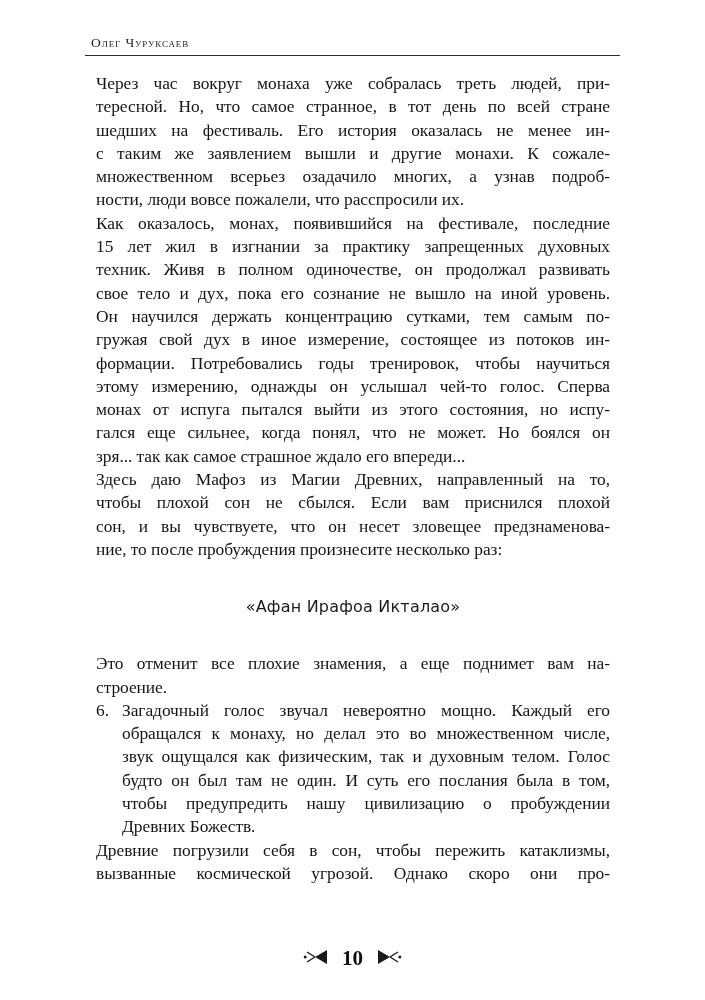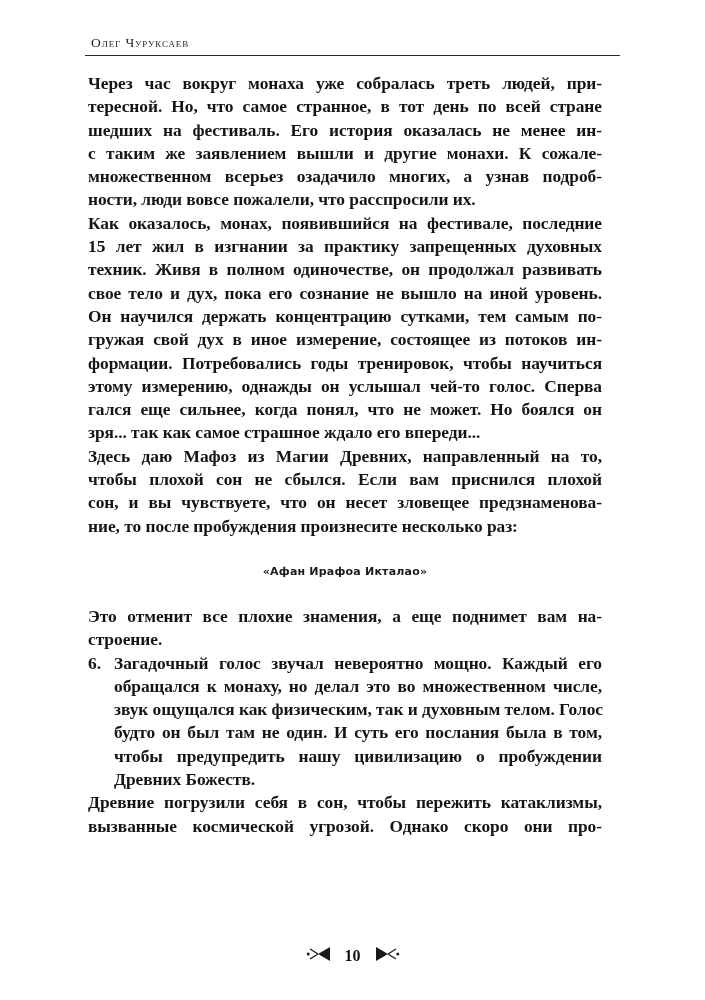--- a/index.html
+++ b/index.html
@@ -46,23 +46,22 @@
     left: 85px;
     width: 535px;
     height: 1px;
     background: #2b2b2b;
   }
 
   
   .column {
     position: absolute;
     top: 72px;
-    left: 88px;
+    left: 96px;
     width: 514px;
-    font-weight: bold;
   }
 
   p.para {
     margin: 0;
     font-size: 17.4px;
     line-height: 23.3px;
     text-align: justify;
     text-align-last: left;
     hyphens: manual;
     color: #151515;
@@ -75,24 +74,24 @@
     text-align: justify;
     text-align-last: justify;
     white-space: nowrap;
   }
   p.para .ln.last {
     text-align-last: left;
   }
 
   
   .incantation {
-    margin: 0;
+    margin: 12px;
     text-align: center;
     font-family: "DejaVu Sans", "Liberation Sans", sans-serif;
-    font-size: 11px;
+    font-size: 16px;
     line-height: 23px;
     color: #1b1b1b;
     letter-spacing: 0.2px;
   }
 
   
   .list-item {
     position: relative;
     padding-left: 26px;
   }
@@ -109,21 +108,21 @@
   .folio {
     position: absolute;
     left: 0;
     top: 946px;
     width: 705px;
     text-align: center;
     white-space: nowrap;
   }
   .folio .pageno {
     display: inline-block;
-    font-size: 16px;
+    font-size: 21px;
     font-weight: bold;
     color: #111111;
     margin: 0 9px;
     vertical-align: middle;
     font-family: "Liberation Serif", "DejaVu Serif", serif;
   }
   .folio .ornwrap {
     display: inline-block;
     vertical-align: middle;
   }
@@ -151,20 +150,21 @@
 
     <p class="para">
       <span class="ln">Как оказалось, монах, появившийся на фестивале, последние</span>
       <span class="ln">15 лет жил в изгнании за практику запрещенных духовных</span>
       <span class="ln">техник. Живя в полном одиночестве, он продолжал развивать</span>
       <span class="ln">свое тело и дух, пока его сознание не вышло на иной уровень.</span>
       <span class="ln">Он научился держать концентрацию сутками, тем самым по-</span>
       <span class="ln">гружая свой дух в иное измерение, состоящее из потоков ин-</span>
       <span class="ln">формации. Потребовались годы тренировок, чтобы научиться</span>
       <span class="ln">этому измерению, однажды он услышал чей-то голос. Сперва</span>
+      <span class="ln">монах от испуга пытался выйти из этого состояния, но испу-</span>
       <span class="ln">гался еще сильнее, когда понял, что не может. Но боялся он</span>
       <span class="ln last">зря... так как самое страшное ждало его впереди...</span>
     </p>
 
     <p class="para">
       <span class="ln">Здесь даю Мафоз из Магии Древних, направленный на то,</span>
       <span class="ln">чтобы плохой сон не сбылся. Если вам приснился плохой</span>
       <span class="ln">сон, и вы чувствуете, что он несет зловещее предзнаменова-</span>
       <span class="ln last">ние, то после пробуждения произнесите несколько раз:</span>
     </p>

